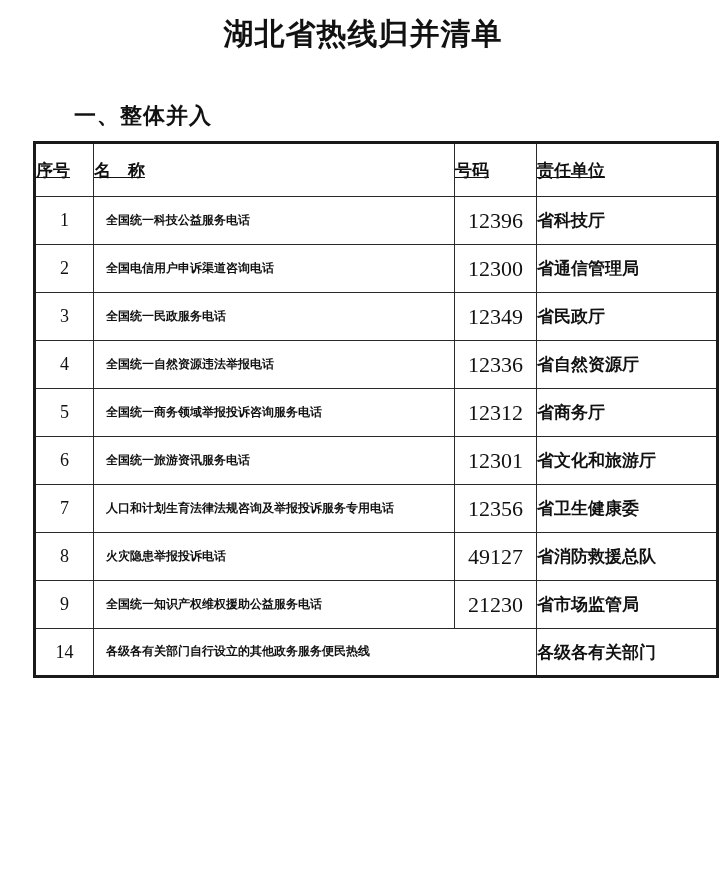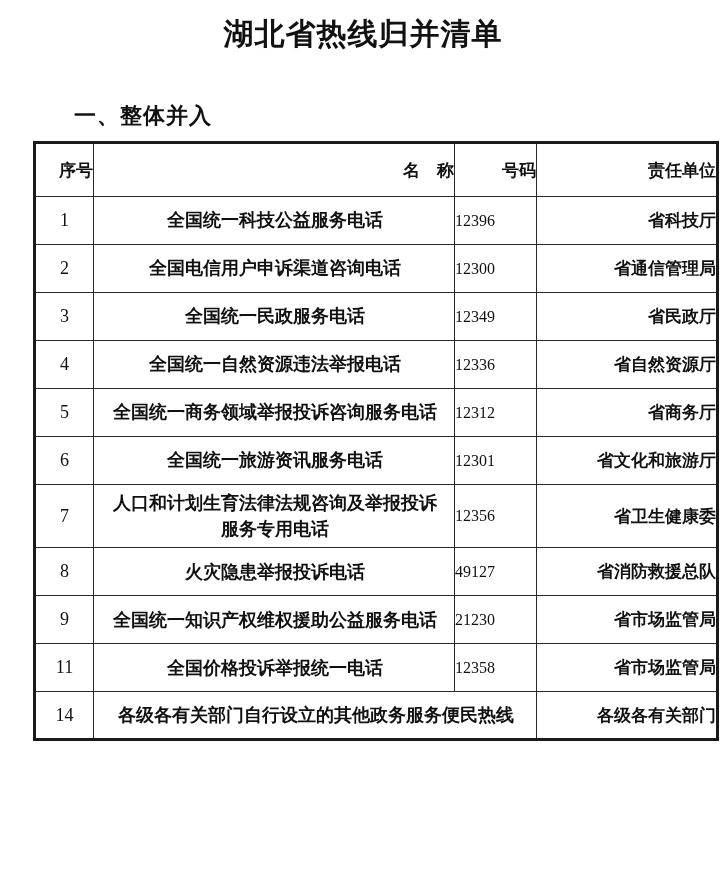--- a/index.html
+++ b/index.html
@@ -46,40 +46,42 @@
   table.hotline th,
   table.hotline td {
     border: 1px solid #2a2a2a;
     vertical-align: middle;
   }
   table.hotline thead tr { height: 54px; }
   table.hotline tbody tr { height: 48px; }
   th {
     font-size: 17px;
     font-weight: bold;
-    text-align: right;
+    text-align: left;
+    text-decoration: underline;
   }
   .c-no {
     text-align: center;
     font-family: "Liberation Serif", "DejaVu Serif", serif;
     font-size: 18px;
   }
   .c-name {
-    text-align: center;
+    text-align: left;
     padding: 5px 10px 5px 12px;
-    font-size: 18px;
+    font-size: 12px;
     font-weight: bold;
     line-height: 1.45;
   }
   .c-num {
+    text-align: center;
     font-family: "Liberation Serif", "DejaVu Serif", serif;
-    font-size: 16px;
+    font-size: 22px;
   }
   .c-unit {
-    text-align: right;
+    text-align: left;
     font-size: 17px;
     font-weight: bold;
   }
 </style>
 </head>
 <body>
 
 <div class="page">
 
   <h1 class="doc-title">湖北省热线归并清单</h1>
@@ -150,26 +152,20 @@
         <td class="c-num">49127</td>
         <td class="c-unit">省消防救援总队</td>
       </tr>
       <tr>
         <td class="c-no">9</td>
         <td class="c-name">全国统一知识产权维权援助公益服务电话</td>
         <td class="c-num">21230</td>
         <td class="c-unit">省市场监管局</td>
       </tr>
       <tr>
-        <td class="c-no">11</td>
-        <td class="c-name">全国价格投诉举报统一电话</td>
-        <td class="c-num">12358</td>
-        <td class="c-unit">省市场监管局</td>
-      </tr>
-      <tr>
         <td class="c-no">14</td>
         <td class="c-name" colspan="2">各级各有关部门自行设立的其他政务服务便民热线</td>
         <td class="c-unit">各级各有关部门</td>
       </tr>
     </tbody>
   </table>
 
 </div>
 
 </body></html>

